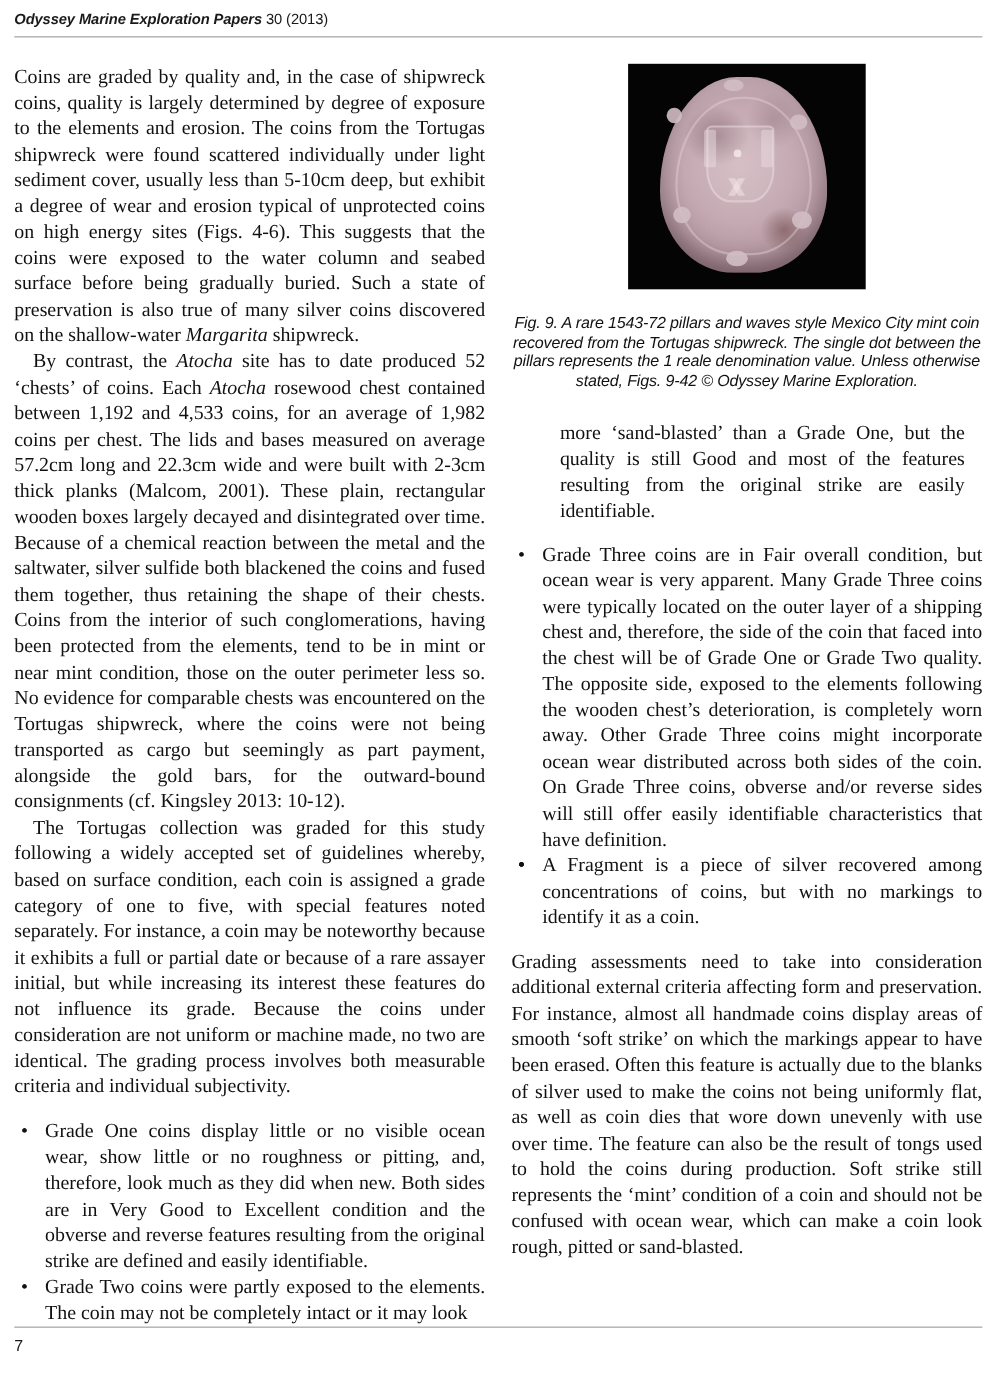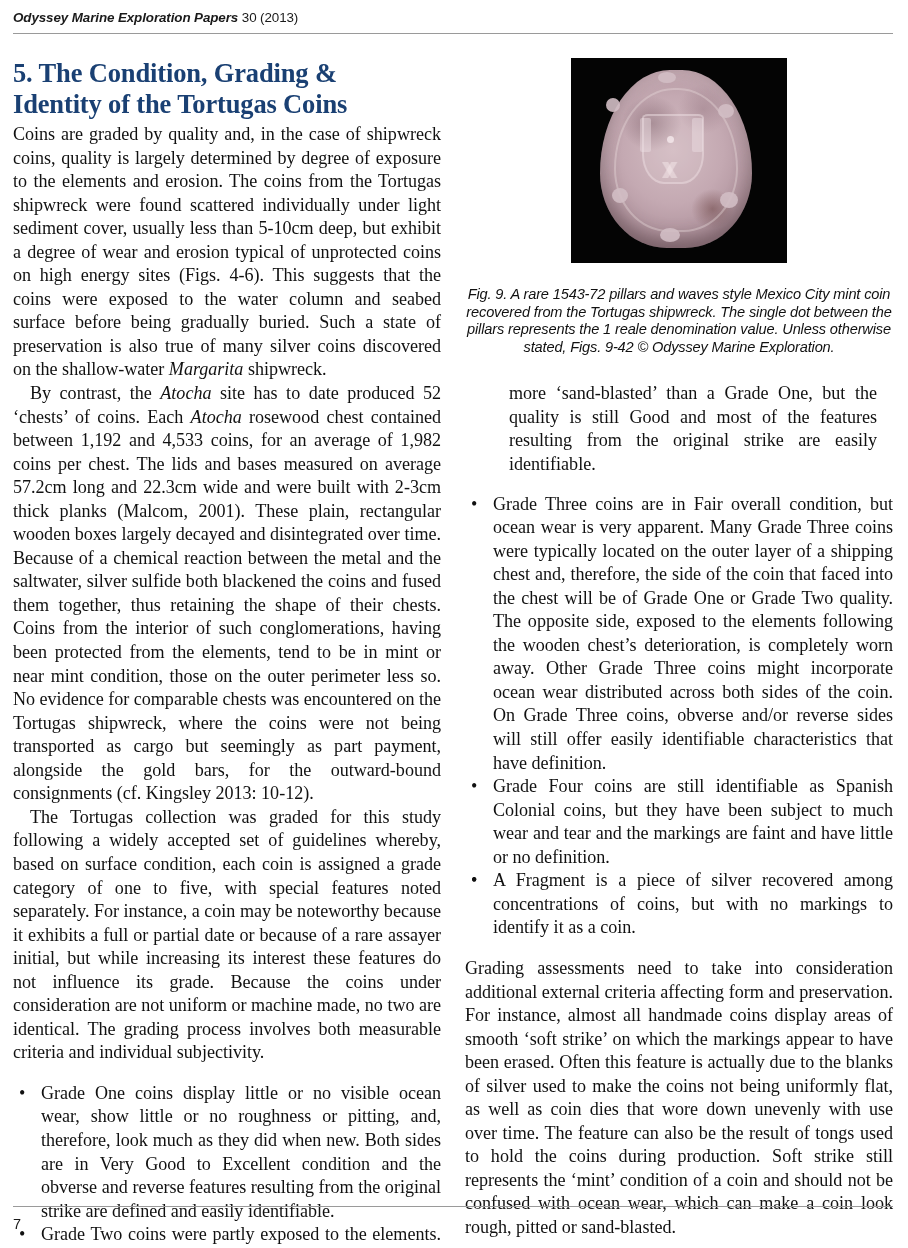--- a/index.html
+++ b/index.html
@@ -252,24 +252,20 @@
 <div class="page">
 
   <div class="running-head">
     <span>Odyssey Marine Exploration Papers</span>
     <span class="vol">30 (2013)</span>
   </div>
   <div class="rule-top"></div>
 
   <div class="col col-left">
 
-    <h1 class="sect-title">
-      <span>5. The Condition, Grading &amp;</span><br>
-      <span>Identity of the Tortugas Coins</span>
-    </h1>
 
     <p class="body"><span>Coins are graded by quality and, in the case of shipwreck coins, quality is largely determined by degree of exposure to the elements and erosion. The coins from the Tortugas shipwreck were found scattered individually under light sediment cover, usually less than 5-10cm deep, but exhibit a degree of wear and erosion typical of unprotected coins on high energy sites (Figs. 4-6). This suggests that the coins were exposed to the water column and seabed surface before being gradually buried. Such a state of preservation is also true of many silver coins discovered on the shallow-water </span><em>Margarita</em><span> shipwreck.</span></p>
 
     <p class="body indent"><span>By contrast, the </span><em>Atocha</em><span> site has to date produced 52 ‘chests’ of coins. Each </span><em>Atocha</em><span> rosewood chest contained between 1,192 and 4,533 coins, for an average of 1,982 coins per chest. The lids and bases measured on average 57.2cm long and 22.3cm wide and were built with 2-3cm thick planks (Malcom, 2001). These plain, rectangular wooden boxes largely decayed and disintegrated over time. Because of a chemical reaction between the metal and the saltwater, silver sulfide both blackened the coins and fused them together, thus retaining the shape of their chests. Coins from the interior of such conglomerations, having been protected from the elements, tend to be in mint or near mint condition, those on the outer perimeter less so. No evidence for comparable chests was encountered on the Tortugas shipwreck, where the coins were not being transported as cargo but seemingly as part payment, alongside the gold bars, for the outward-bound consignments (cf. Kingsley 2013: 10-12).</span></p>
 
     <p class="body indent">The Tortugas collection was graded for this study following a widely accepted set of guidelines whereby, based on surface condition, each coin is assigned a grade category of one to five, with special features noted separately. For instance, a coin may be noteworthy because it exhibits a full or partial date or because of a rare assayer initial, but while increasing its interest these features do not influence its grade. Because the coins under consideration are not uniform or machine made, no two are identical. The grading process involves both measurable criteria and individual subjectivity.</p>
 
     <div class="gap-md"></div>
 
     <ul class="bullets">
@@ -310,21 +306,20 @@
 
     <p class="bullet-cont">more ‘sand-blasted’ than a Grade One, but the quality is still Good and most of the features resulting from the original strike are easily identifiable.</p>
 
     <ul class="bullets">
       <li>
         <span class="bullet-dot">•</span>
         <span>Grade Three coins are in Fair overall condition, but ocean wear is very apparent. Many Grade Three coins were typically located on the outer layer of a shipping chest and, therefore, the side of the coin that faced into the chest will be of Grade One or Grade Two quality. The opposite side, exposed to the elements following the wooden chest’s deterioration, is completely worn away. Other Grade Three coins might incorporate ocean wear distributed across both sides of the coin. On Grade Three coins, obverse and/or reverse sides will still offer easily identifiable characteristics that have definition.</span>
       </li>
       <li>
         <span class="bullet-dot">•</span>
-        <span>Grade Four coins are still identifiable as Spanish Colonial coins, but they have been subject to much wear and tear and the markings are faint and have little or no definition.</span>
       </li>
       <li>
         <span class="bullet-dot">•</span>
       </li>
       <li>
         <span class="bullet-dot">•</span>
         <span>A Fragment is a piece of silver recovered among concentrations of coins, but with no markings to identify it as a coin.</span>
       </li>
     </ul>
 

